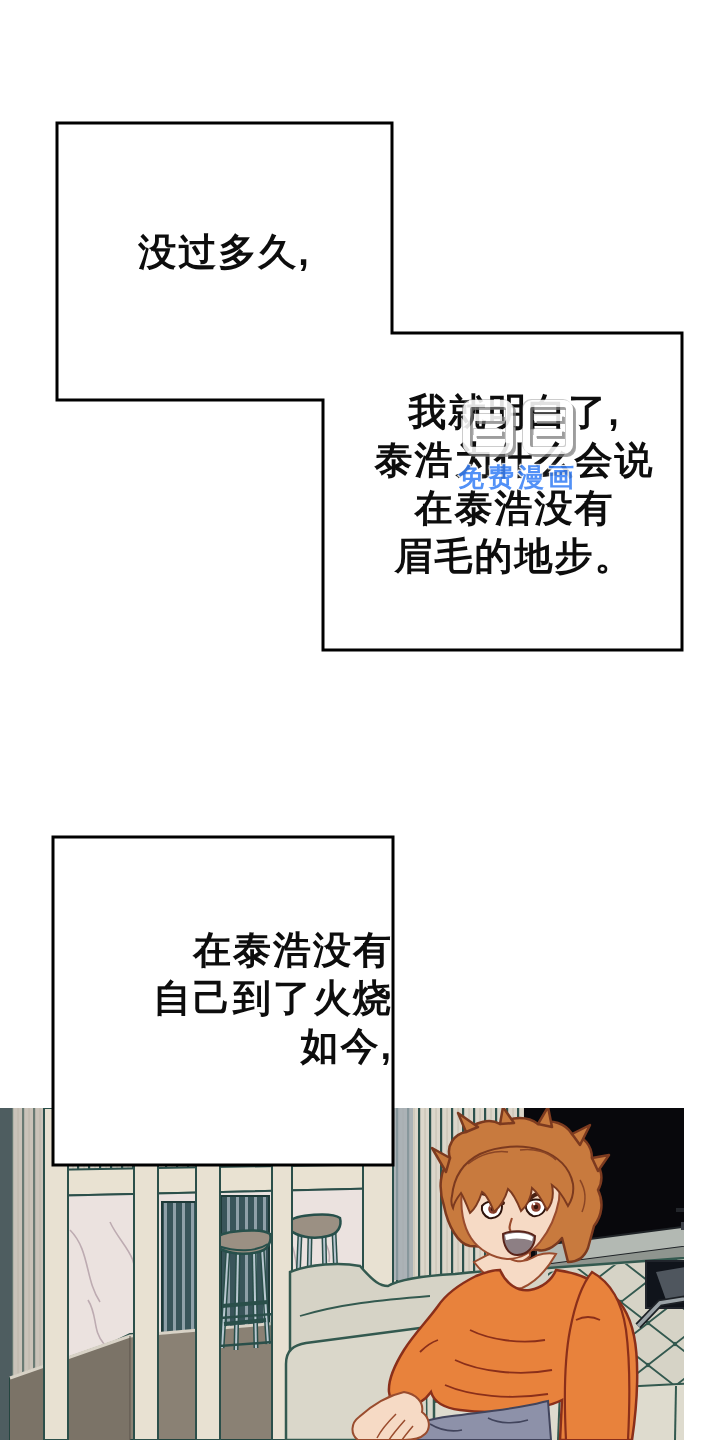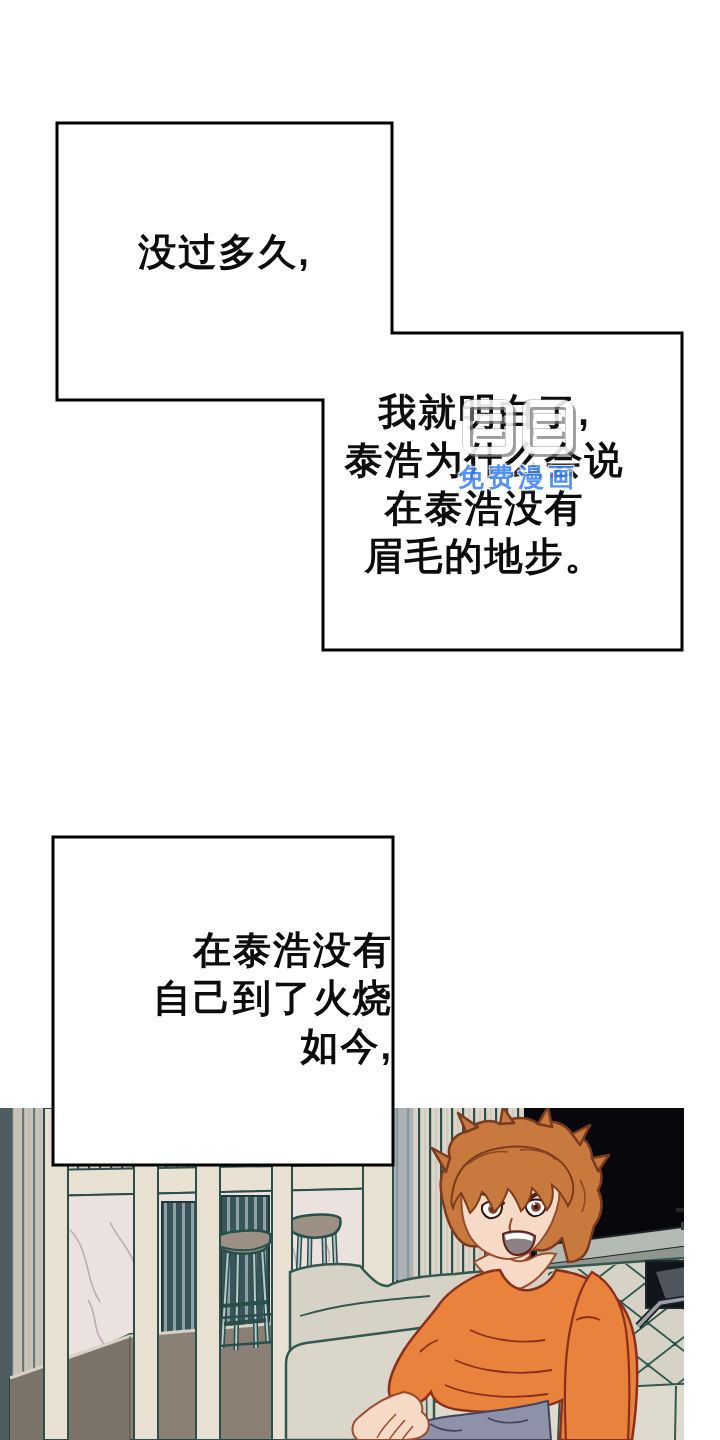--- a/index.html
+++ b/index.html
@@ -3,21 +3,21 @@
 <meta charset="utf-8">
 <style>
   html,body{margin:0;padding:0;background:#ffffff;}
   #page{position:relative;width:684px;height:1440px;background:#ffffff;overflow:hidden;
         font-family:"Liberation Sans","DejaVu Sans",sans-serif;}
   #artwork{position:absolute;left:0;top:0;z-index:1;}
   .cap{position:absolute;z-index:2;text-align:center;color:#0d0d0d;font-weight:700;
        font-size:38px;line-height:48px;letter-spacing:2px;white-space:nowrap;}
   .cap-line{display:block;}
   #caption-1{left:57px;top:229px;width:335px;line-height:46px;}
-  #caption-2{left:305px;top:388px;width:359px;}
+  #caption-2{left:335px;top:388px;width:359px;}
   #caption-3{left:53px;top:926px;width:340px;text-align:right;}
   
   #watermark{position:absolute;z-index:3;left:427px;top:400px;width:182px;opacity:.88;}
   #wm-logo{display:flex;justify-content:center;gap:10px;height:58px;
            filter:drop-shadow(3px 3px 0 rgba(120,120,120,.75)) drop-shadow(-1px -1px 0 rgba(140,140,140,.5));}
   .wm-glyph{width:50px;height:54px;border:7px solid #ffffff;border-radius:9px;box-sizing:border-box;
             position:relative;}
   .wm-glyph .bar{position:absolute;left:4px;right:4px;height:7px;background:#ffffff;}
   .wm-glyph .bar.b1{top:7px;} .wm-glyph .bar.b2{top:22px;}
   #wm-text{margin-top:2px;text-align:center;font-size:26px;font-weight:700;letter-spacing:4px;

